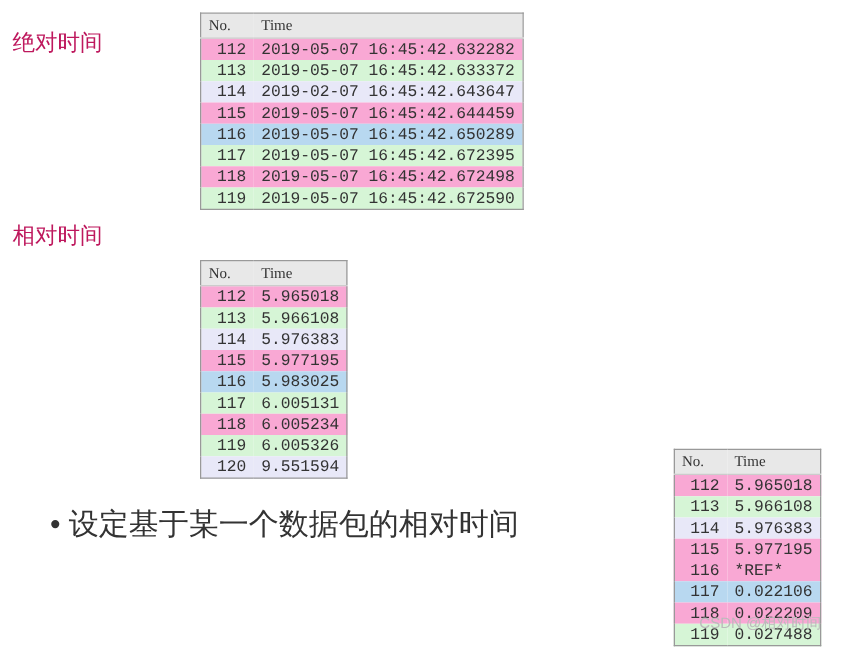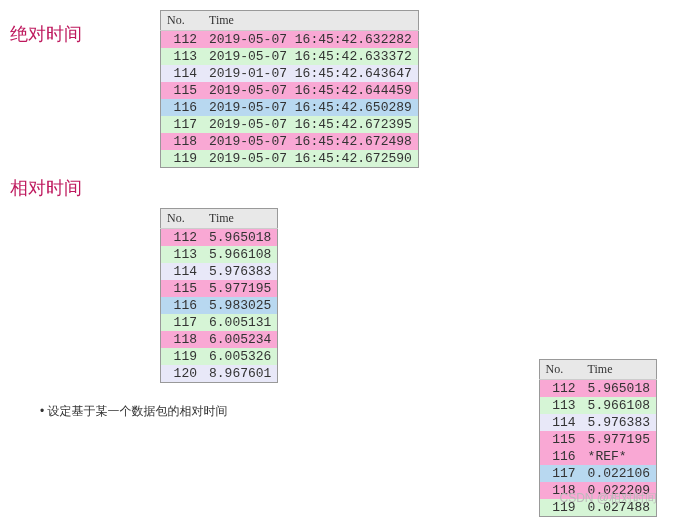--- a/index.html
+++ b/index.html
@@ -52,21 +52,21 @@
     min-width: 30px;
   }
   .row-white { background: #f9a8d4; }
   .row-green { background: #d6f5d6; margin-left: 10px; }
   .row-lav   { background: #e8e8f8; }
   .row-blue  { background: #b8d8f0; }
   .rel-wrapper {
     margin-left: 150px;
   }
   .bullet-line {
-    font-size: 12px;
+    font-size: 24px;
     margin-top: 20px;
     margin-left: 30px;
   }
   .bullet-line::before {
     content: "• ";
   }
   .ref-table-wrapper {
     position: absolute;
     right: 30px;
     bottom: 10px;
@@ -96,21 +96,21 @@
         <tr class="row-white">
           <td class="no-col">112</td>
           <td>2019-05-07 16:45:42.632282</td>
         </tr>
         <tr class="row-green">
           <td class="no-col">113</td>
           <td>2019-05-07 16:45:42.633372</td>
         </tr>
         <tr class="row-lav">
           <td class="no-col">114</td>
-          <td>2019-01-07 16:45:42.643647</td>
+          <td>2019-02-07 16:45:42.643647</td>
         </tr>
         <tr class="row-white">
           <td class="no-col">115</td>
           <td>2019-05-07 16:45:42.644459</td>
         </tr>
         <tr class="row-blue">
           <td class="no-col">116</td>
           <td>2019-05-07 16:45:42.650289</td>
         </tr>
         <tr class="row-green">
@@ -166,21 +166,21 @@
         <tr class="row-white">
           <td class="no-col">118</td>
           <td>6.005234</td>
         </tr>
         <tr class="row-green">
           <td class="no-col">119</td>
           <td>6.005326</td>
         </tr>
         <tr class="row-lav">
           <td class="no-col">120</td>
-          <td>8.967601</td>
+          <td>9.551594</td>
         </tr>
       </tbody>
   </table>
 </div>
 
 <div class="bullet-line">设定基于某一个数据包的相对时间</div>
 
 <div class="ref-table-wrapper">
   <table class="packet-table">
     <thead>

